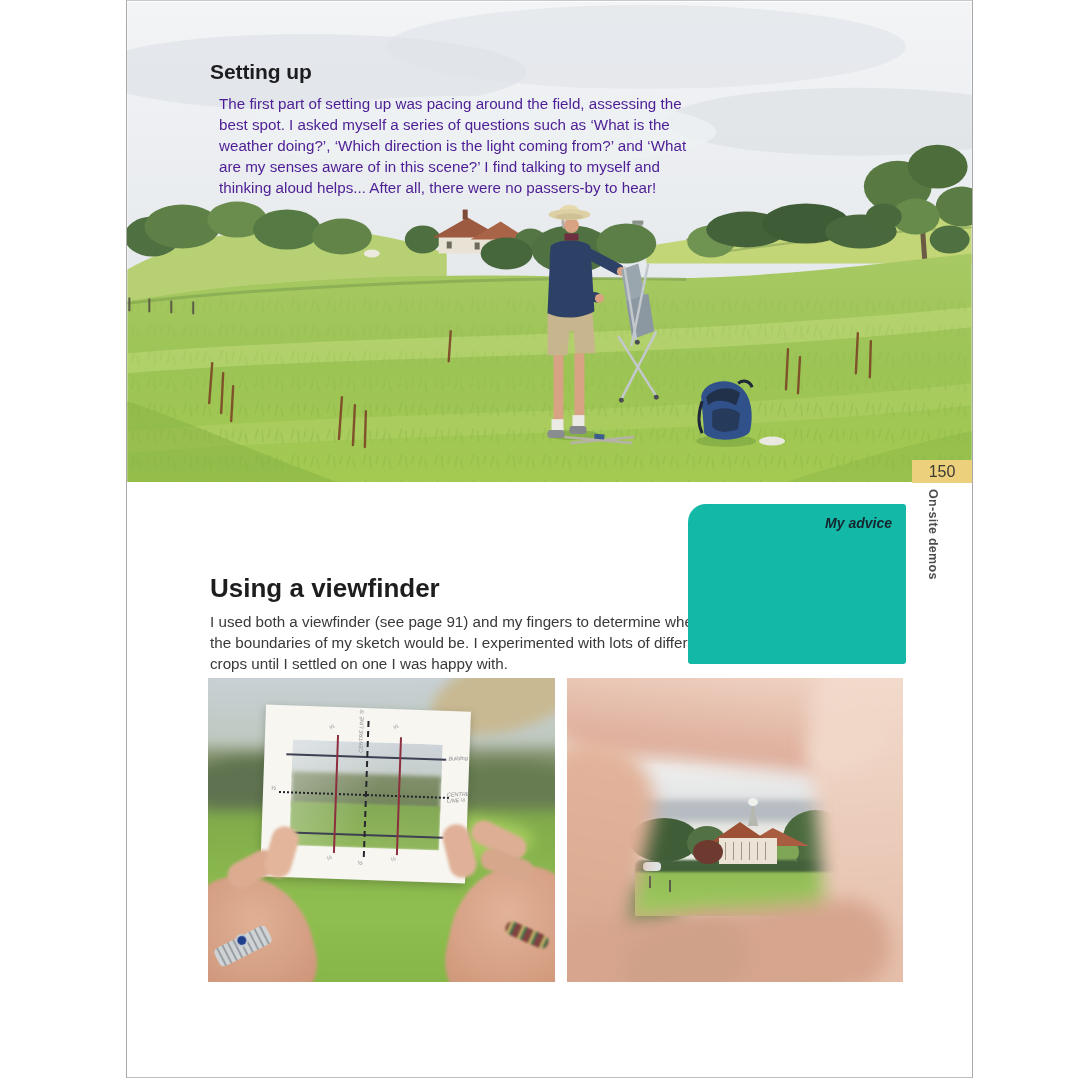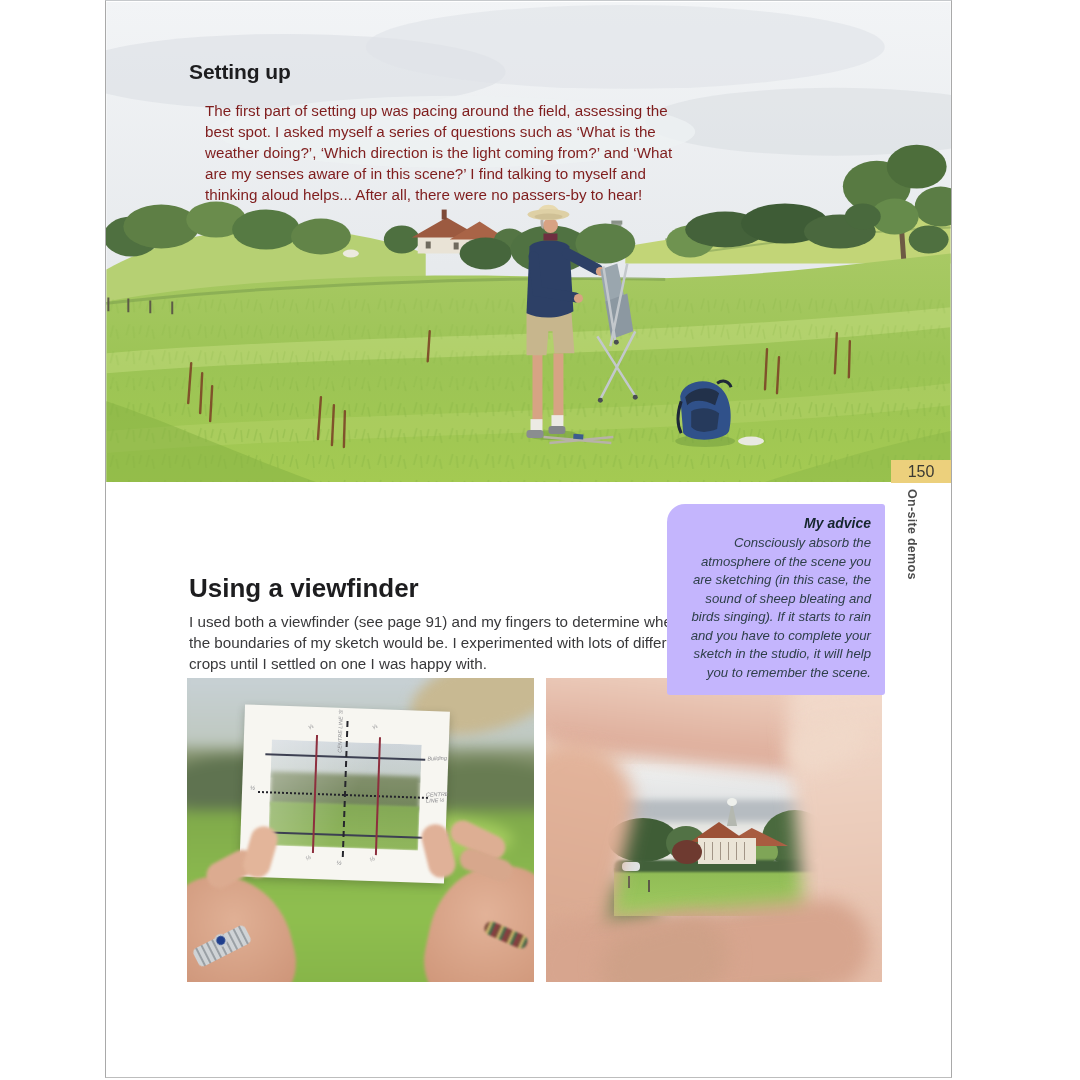--- a/index.html
+++ b/index.html
@@ -2,45 +2,45 @@
 <html><head>
 <meta charset="utf-8">
 <style>
   * { box-sizing: border-box; }
   html,body { margin:0; padding:0; }
   body {
     width:1080px; height:1080px; position:relative; background:#ffffff;
     font-family:"Liberation Sans", sans-serif; overflow:hidden;
   }
   .page {
-    position:absolute; left:105px; top:0; width:847px; height:1078px;
+    position:absolute; left:126px; top:0; width:847px; height:1078px;
     background:#ffffff;
     border-left:1px solid #a9a9a9; border-right:1px solid #a9a9a9;
     border-bottom:1px solid #bdbdbd; border-top:1px solid #c6c9cc;
   }
   
   .main-photo { position:absolute; left:0; top:1px; width:845px; height:480px; overflow:hidden; }
   .main-photo svg { display:block; }
   .setting-block { position:absolute; left:83px; top:58px; width:505px; }
   .setting-block h1 { margin:0 0 7px 0; font-size:21px; font-weight:600; color:#1d1d1f; letter-spacing:-0.1px; }
-  .setting-block p { margin:16px; width:474px; font-size:15.2px; line-height:21px; color:#7f1d1d; }
+  .setting-block p { margin:9px; width:474px; font-size:15.2px; line-height:21px; color:#4c1d95; }
   
   .page-tab {
     position:absolute; left:785px; top:459px; width:60px; height:23px;
     background:#ecd07c; color:#3b3a33; font-size:16px;
     display:flex; align-items:center; justify-content:center; z-index:6;
   }
   .side-label {
     position:absolute; left:799px; top:488px; writing-mode:vertical-rl;
     font-size:12.5px; font-weight:bold; color:#4c4c4c; letter-spacing:0.3px; z-index:6;
   }
   
   .advice-box {
     position:absolute; left:561px; top:503px; width:218px; min-height:160px;
-    background:#c4b5fd; border-radius:18px 3px 3px 3px;
+    background:#14b8a6; border-radius:18px 3px 3px 3px;
     padding:11px 14px 13px 12px; text-align:right; z-index:5;
   }
   .advice-title { font-size:14px; font-weight:bold; font-style:italic; color:#15262e; margin-bottom:3px; }
   .advice-body { font-size:13.2px; font-style:italic; line-height:18.5px; color:#2e3f49; }
   
   .vf-block { position:absolute; left:83px; top:572px; width:520px; }
   .vf-block h2 { margin:0 0 7px 0; font-size:26px; font-weight:600; color:#1d1d1f; }
   .vf-block p { margin:0; width:500px; font-size:15.2px; line-height:21px; color:#39393b; }
   
   .photo { position:absolute; top:677px; height:304px; overflow:hidden; }
@@ -263,21 +263,20 @@
     </div>
   </div>
 
   <div class="page-tab">
     <span>150</span>
   </div>
   <div class="side-label">On-site demos</div>
 
   <div class="advice-box">
     <div class="advice-title">My advice</div>
-    <div class="advice-body">Consciously absorb the atmosphere of the scene you are sketching (in this case, the sound of sheep bleating and birds singing). If it starts to rain and you have to complete your sketch in the studio, it will help you to remember the scene.</div>
   </div>
 
   <div class="vf-block">
     <h2>Using a viewfinder</h2>
     <p>I used both a viewfinder (see page 91) and my fingers to determine where the boundaries of my sketch would be. I experimented with lots of different crops until I settled on one I was happy with.</p>
   </div>
 
   <div class="photo photo-vf">
     <div class="vf-bg">
       <div class="bg-sky"></div>

